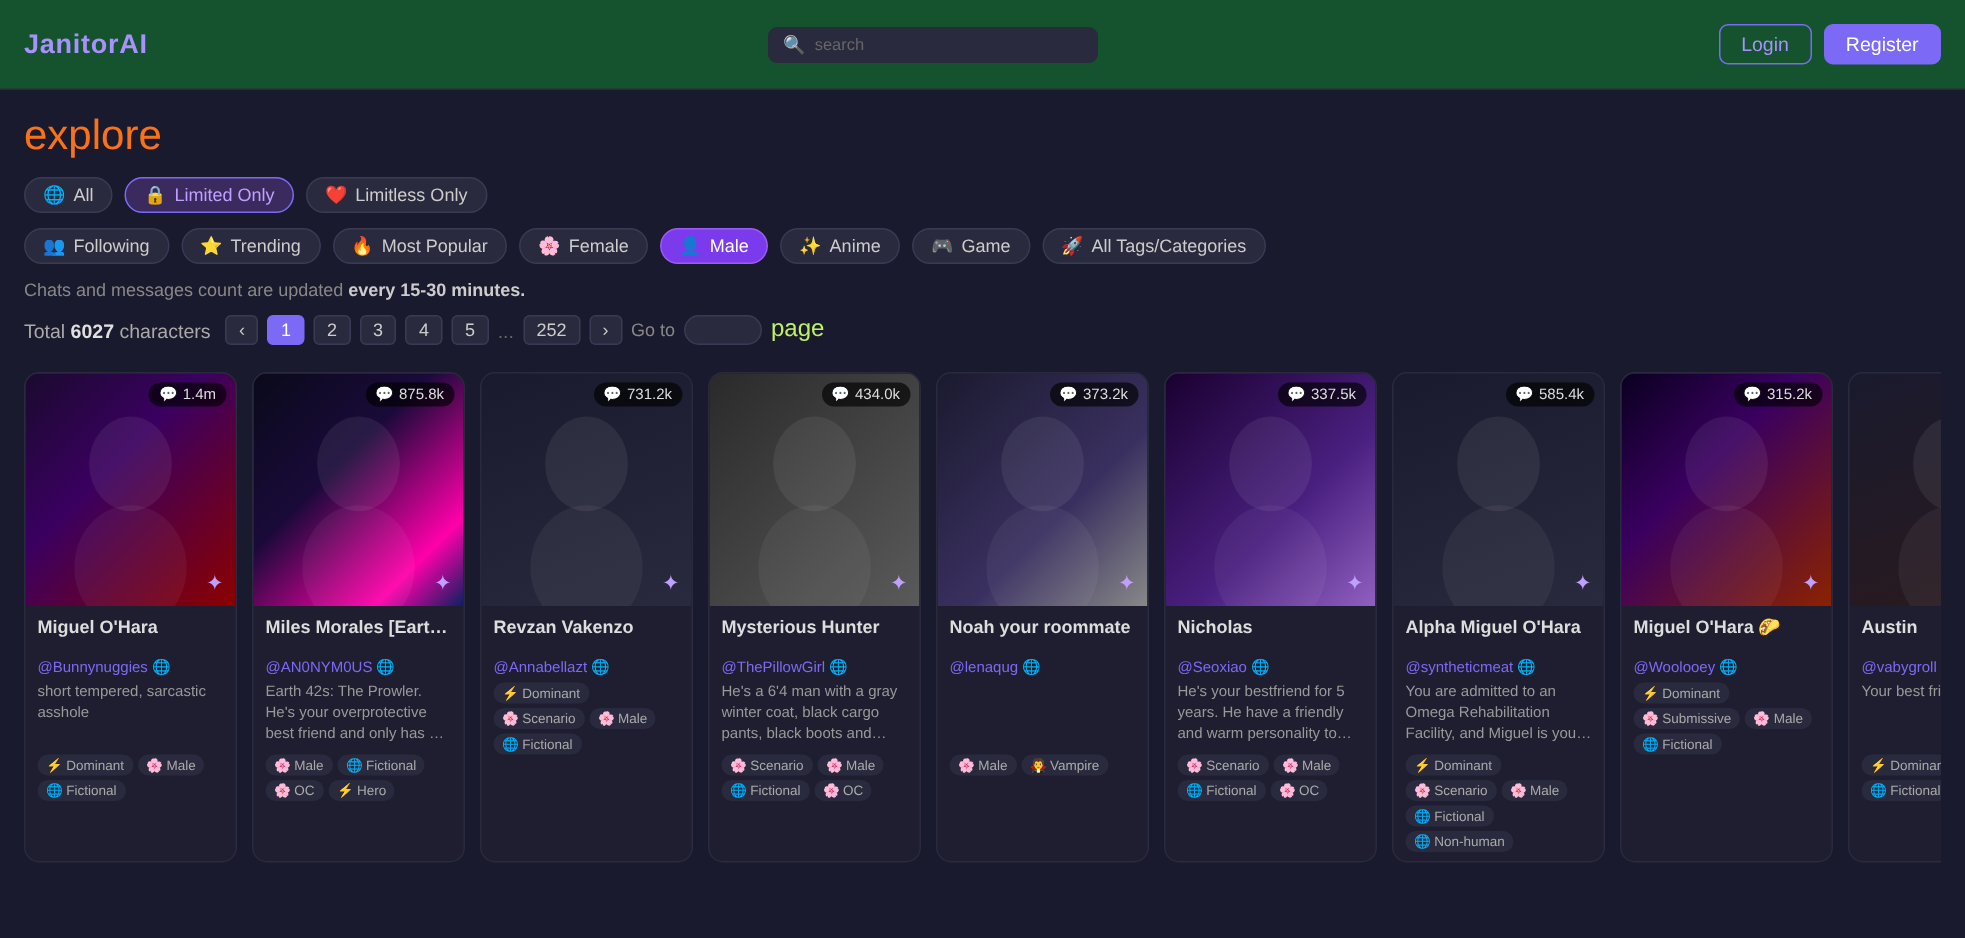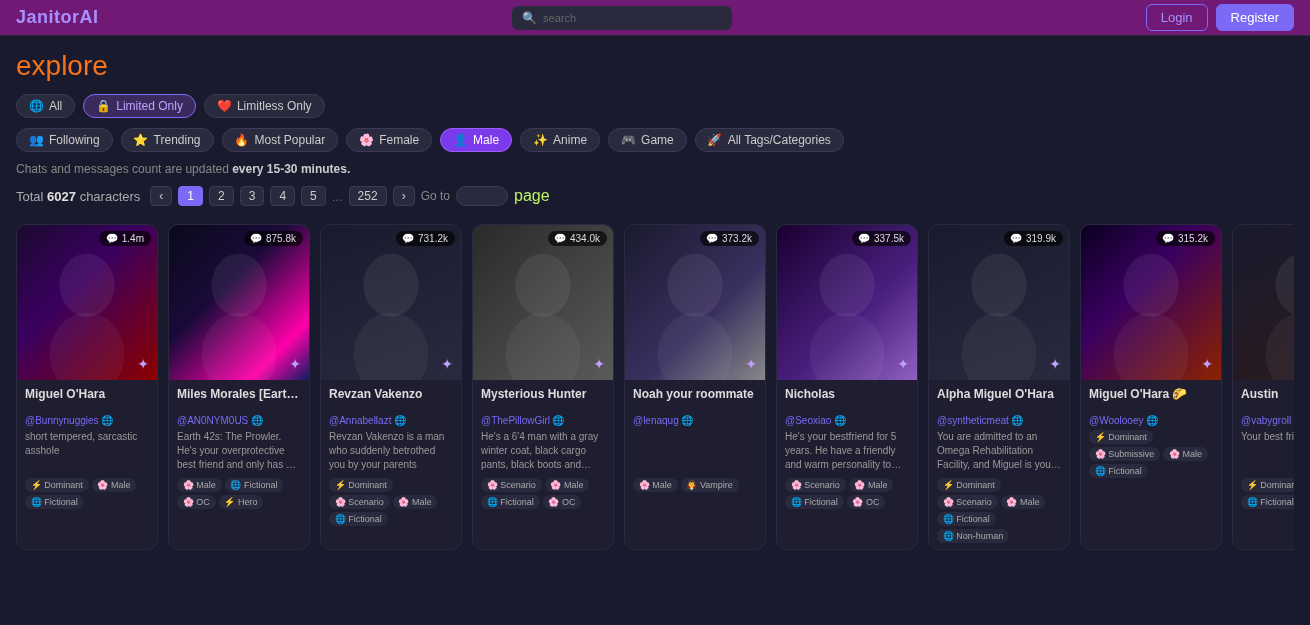--- a/index.html
+++ b/index.html
@@ -7,26 +7,26 @@
       background-color: #1a1a2e;
       color: #e0e0e0;
       font-family: 'Segoe UI', Arial, sans-serif;
       font-size: 13px;
       min-height: 625px;
       overflow-x: hidden;
     }
 
     
     .header {
-      background-color: #701a75;
+      background-color: #14532d;
       display: flex;
       align-items: center;
       justify-content: space-between;
       padding: 0 16px;
-      height: 36px;
+      height: 60px;
       border-bottom: 1px solid #2a2a3e;
     }
     .logo {
       color: #7c6af7;
       font-weight: 700;
       font-size: 18px;
       letter-spacing: 0.5px;
     }
     .logo span { color: #a990ff; }
     .search-bar {
@@ -486,21 +486,20 @@
       </div>
       <div class="card-count-badge">
         <span>💬</span>
         <span>731.2k</span>
       </div>
       <span class="sparkle">✦</span>
     </div>
     <div class="card-body">
       <div class="card-name">Revzan Vakenzo</div>
       <div class="card-creator">@Annabellazt 🌐</div>
-      <div class="card-desc">Revzan Vakenzo is a man who suddenly betrothed you by your parents</div>
       <div class="card-tags">
     <span class="card-tag">
       <span>⚡</span>
       <span>Dominant</span>
     </span>
 
     <span class="card-tag">
       <span>🌸</span>
       <span>Scenario</span>
     </span>
@@ -633,21 +632,21 @@
       <div class="card">
     <div class="card-image-wrap">
       <div class="card-image-placeholder bg-dark1">
         <svg class="fig" viewBox="0 0 142 155" xmlns="http://www.w3.org/2000/svg">
           <ellipse cx="71" cy="60" rx="28" ry="32" fill="rgba(255,255,255,0.07)"></ellipse>
           <ellipse cx="71" cy="130" rx="38" ry="42" fill="rgba(255,255,255,0.05)"></ellipse>
         </svg>
       </div>
       <div class="card-count-badge">
         <span>💬</span>
-        <span>319.9k</span>
+        <span>585.4k</span>
       </div>
       <span class="sparkle">✦</span>
     </div>
     <div class="card-body">
       <div class="card-name">Alpha Miguel O'Hara</div>
       <div class="card-creator">@syntheticmeat 🌐</div>
       <div class="card-desc">You are admitted to an Omega Rehabilitation Facility, and Miguel is your assigned companion.</div>
       <div class="card-tags">
     <span class="card-tag">
       <span>⚡</span>

